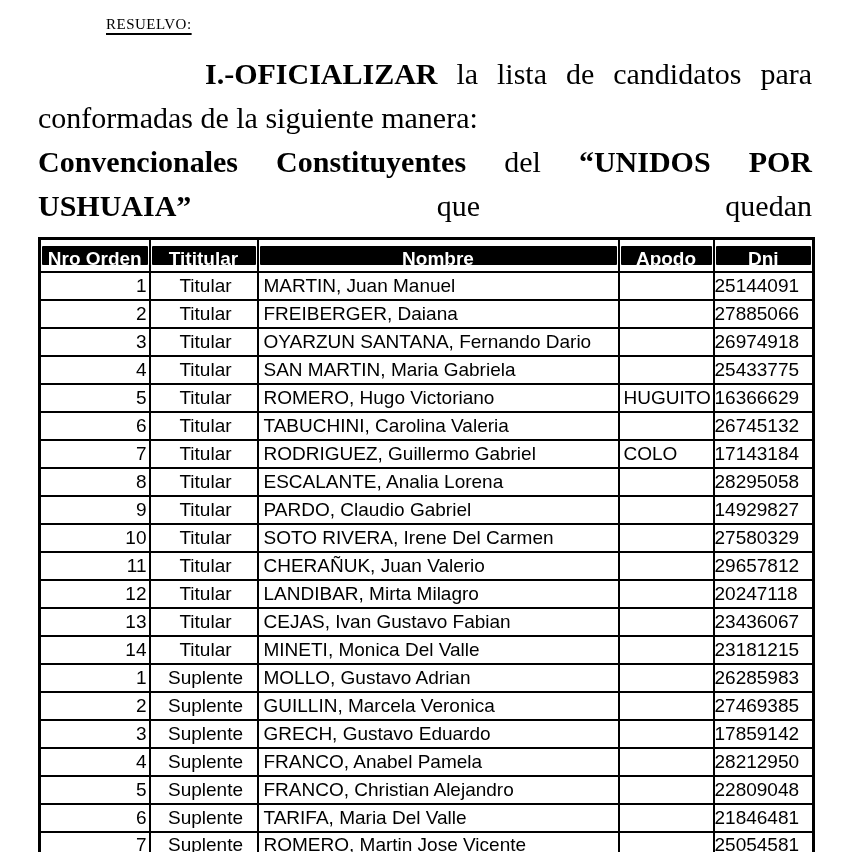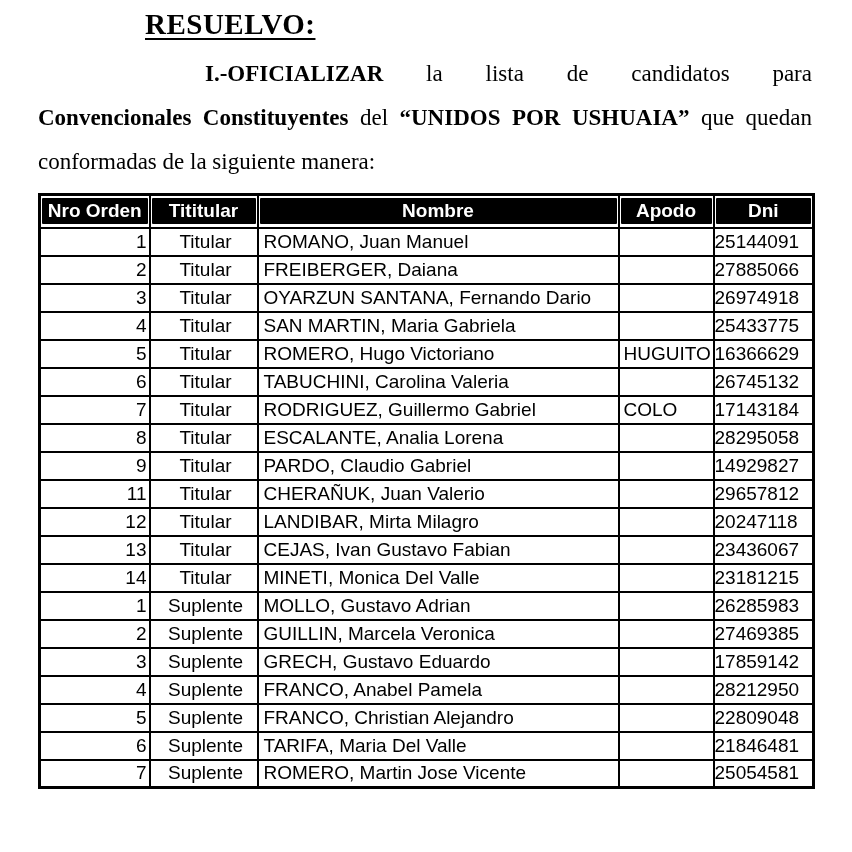--- a/index.html
+++ b/index.html
@@ -10,34 +10,34 @@
     color: #000000;
   }
   .page {
     width: 852px;
     height: 852px;
     background: #ffffff;
     padding: 8px 40px 0 38px;
     overflow: hidden;
   }
   .heading-line {
-    margin-left: 107px;
+    margin-left: 68px;
     margin-top: 2px;
-    font-size: 29px;
+    font-size: 15px;
     line-height: 28px;
-    font-weight: bold;
+    font-weight: normal;
   }
   .heading-line span {
     text-decoration: underline;
     text-decoration-thickness: 2px;
     text-underline-offset: 4px;
     letter-spacing: 0.5px;
   }
   .para-line {
-    font-size: 23px;
+    font-size: 30px;
     line-height: 44px;
   }
   .justify-last {
     text-align: justify;
     text-align-last: justify;
   }
   .indent {
     padding-left: 167px;
     margin-top: 14px;
   }
@@ -63,21 +63,21 @@
     height: 33px;
     vertical-align: middle;
   }
   .hdr-chip {
     background: #000000;
     color: #ffffff;
     font-weight: bold;
     font-size: 19px;
     text-align: center;
     line-height: 26px;
-    height: 26px;
+    height: 19px;
     border-radius: 1px;
     white-space: nowrap;
     overflow: hidden;
   }
   td {
     border: 2px solid #000;
     height: 28px;
     vertical-align: middle;
     white-space: nowrap;
     overflow: hidden;
@@ -92,23 +92,23 @@
 <body>
 
 <div class="page">
 
   <div class="heading-line">
     <span>RESUELVO:</span>
   </div>
 
   <div class="para-line justify-last indent"><span class="b">I.-OFICIALIZAR</span> <span>la lista de candidatos para</span></div>
 
+  <div class="para-line">conformadas de la siguiente manera:</div>
+
   <div class="para-line justify-last"><span class="b">Convencionales Constituyentes</span> <span>del</span> <span class="b">“UNIDOS POR USHUAIA”</span> <span>que quedan</span></div>
-
-  <div class="para-line">conformadas de la siguiente manera:</div>
 
   <div class="tbl-wrap">
     <table class="candidates">
       <colgroup>
         <col class="c-orden">
           <col class="c-tipo">
           <col class="c-nombre">
           <col class="c-apodo">
           <col class="c-dni">
       </colgroup>
@@ -128,21 +128,21 @@
             </th>
           <th>
               <div class="hdr-chip">Dni</div>
             </th>
         </tr>
       </thead>
       <tbody>
   <tr>
     <td class="orden">1</td>
     <td class="tipo">Titular</td>
-    <td class="nombre">ROMANO, Juan Manuel</td>
+    <td class="nombre">MARTIN, Juan Manuel</td>
     <td class="apodo"></td>
     <td class="dni">25144091</td>
   </tr>
 
   <tr>
     <td class="orden">2</td>
     <td class="tipo">Titular</td>
     <td class="nombre">FREIBERGER, Daiana</td>
     <td class="apodo"></td>
     <td class="dni">27885066</td>
@@ -197,20 +197,27 @@
   </tr>
 
   <tr>
     <td class="orden">9</td>
     <td class="tipo">Titular</td>
     <td class="nombre">PARDO, Claudio Gabriel</td>
     <td class="apodo"></td>
     <td class="dni">14929827</td>
   </tr>
 
+  <tr>
+    <td class="orden">10</td>
+    <td class="tipo">Titular</td>
+    <td class="nombre">SOTO RIVERA, Irene Del Carmen</td>
+    <td class="apodo"></td>
+    <td class="dni">27580329</td>
+  </tr>
 
   <tr>
     <td class="orden">11</td>
     <td class="tipo">Titular</td>
     <td class="nombre">CHERAÑUK, Juan Valerio</td>
     <td class="apodo"></td>
     <td class="dni">29657812</td>
   </tr>
 
   <tr>

